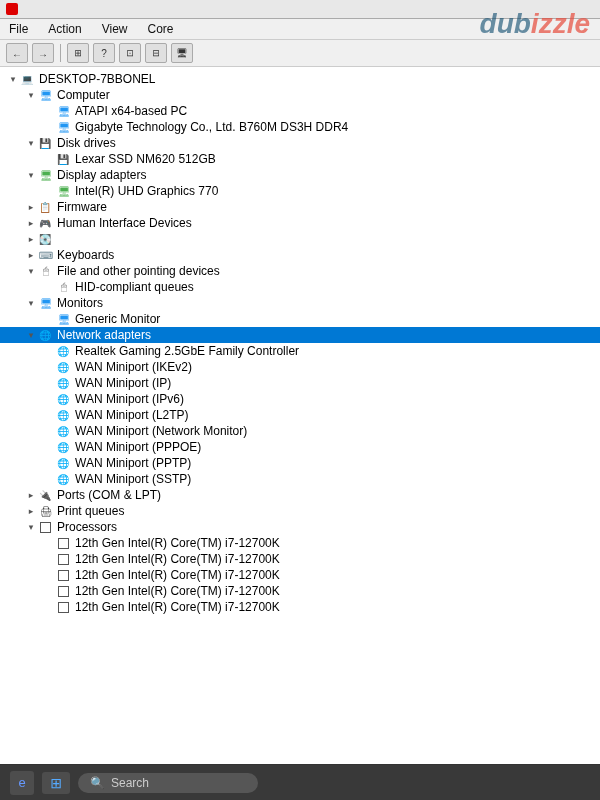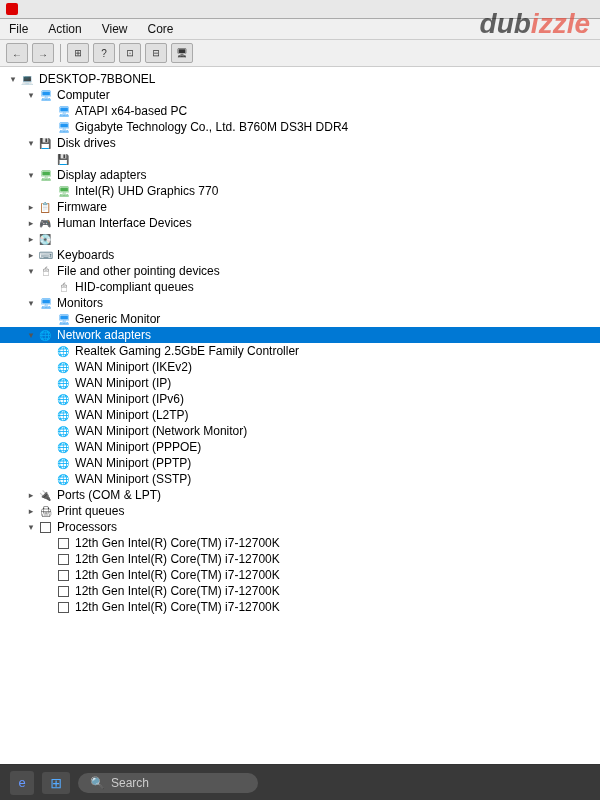--- a/index.html
+++ b/index.html
@@ -25,21 +25,21 @@
     .watermark {
       position: absolute;
       top: 8px;
       right: 10px;
       font-size: 28px;
       font-weight: bold;
       color: rgba(180,180,180,0.5);
       z-index: 10;
       font-style: italic;
     }
-    .watermark span.dub { color: #000000; opacity: 0.6; }
+    .watermark span.dub { color: #0c4a6e; opacity: 0.6; }
     .watermark span.izzle { color: #e74c3c; opacity: 0.7; }
 
     
     .title-bar {
       background: #e8e8e8;
       border-bottom: 1px solid #aaa;
       padding: 3px 6px;
       display: flex;
       align-items: center;
       gap: 6px;
@@ -251,20 +251,21 @@
       <div class="tree-item">
         <span class="indent" style="width: 24px; display: inline-block;"></span>
         <span class="expand-icon">▾</span>
         <span class="item-icon" style="color: rgb(136, 136, 136);">💾</span>
         <span class="item-label">Disk drives</span>
       </div>
       <div class="tree-item">
         <span class="indent" style="width: 42px; display: inline-block;"></span>
         <span class="expand-icon" style="width: 14px;"></span>
         <span class="item-icon" style="color: rgb(136, 136, 136);">💾</span>
+        <span class="item-label">Lexar SSD NM620 512GB</span>
       </div>
       <div class="tree-item">
         <span class="indent" style="width: 24px; display: inline-block;"></span>
         <span class="expand-icon">▾</span>
         <span class="item-icon" style="color: rgb(76, 175, 80);">🖥</span>
         <span class="item-label">Display adapters</span>
       </div>
       <div class="tree-item">
         <span class="indent" style="width: 42px; display: inline-block;"></span>
         <span class="expand-icon" style="width: 14px;"></span>

